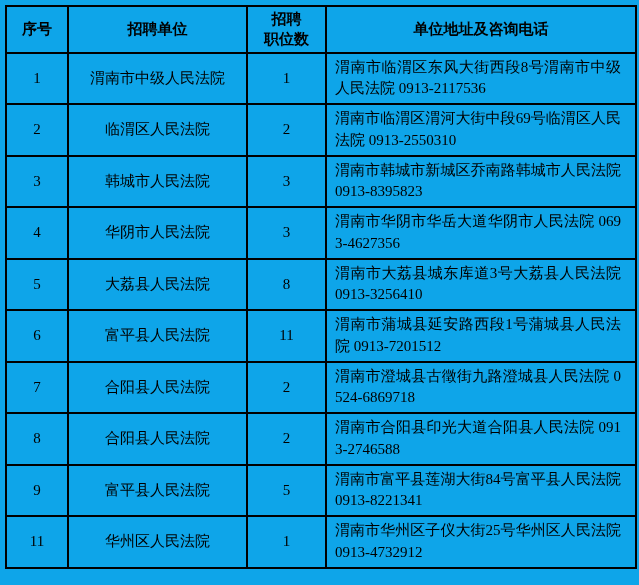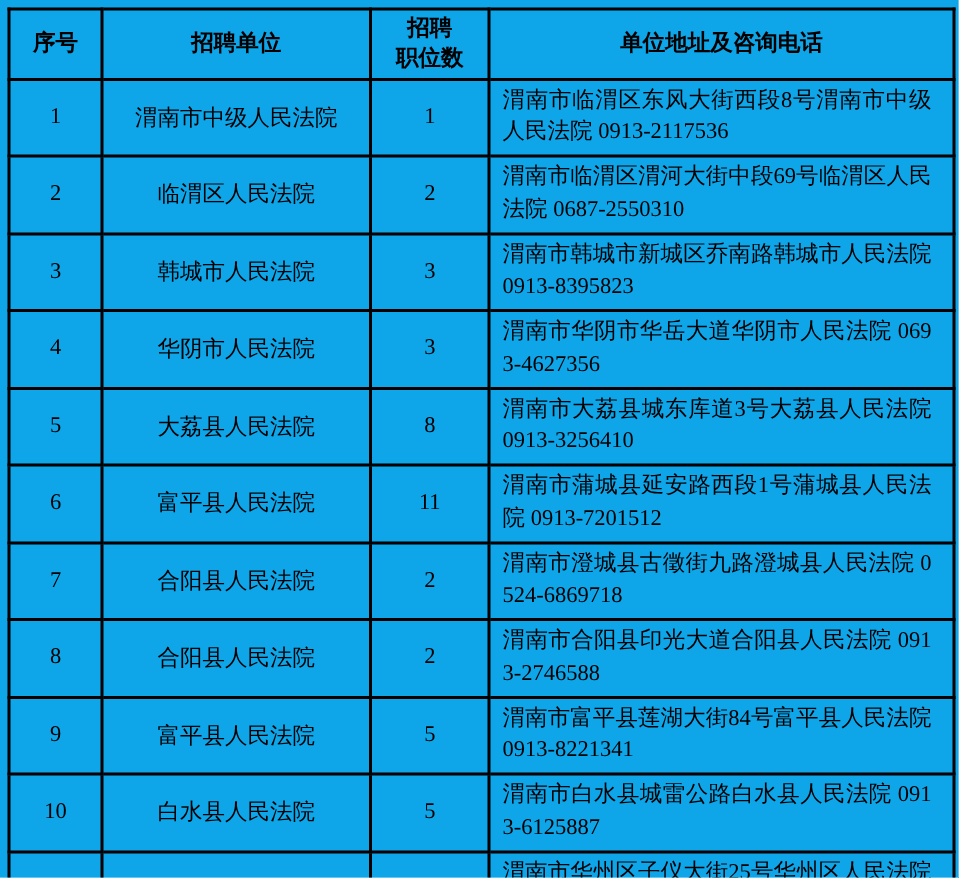--- a/index.html
+++ b/index.html
@@ -88,21 +88,21 @@
           <td class="c-no">1</td>
           <td class="c-unit">渭南市中级人民法院</td>
           <td class="c-pos">1</td>
           <td class="c-addr">渭南市临渭区东风大街西段8号渭南市中级人民法院 0913-2117536</td>
         </tr>
 
         <tr>
           <td class="c-no">2</td>
           <td class="c-unit">临渭区人民法院</td>
           <td class="c-pos">2</td>
-          <td class="c-addr">渭南市临渭区渭河大街中段69号临渭区人民法院 0687-2550310</td>
+          <td class="c-addr">渭南市临渭区渭河大街中段69号临渭区人民法院 0913-2550310</td>
         </tr>
 
         <tr>
           <td class="c-no">3</td>
           <td class="c-unit">韩城市人民法院</td>
           <td class="c-pos">3</td>
           <td class="c-addr">渭南市韩城市新城区乔南路韩城市人民法院 0913-8395823</td>
         </tr>
 
         <tr>
@@ -140,26 +140,20 @@
           <td class="c-addr">渭南市合阳县印光大道合阳县人民法院 0913-2746588</td>
         </tr>
 
         <tr>
           <td class="c-no">9</td>
           <td class="c-unit">富平县人民法院</td>
           <td class="c-pos">5</td>
           <td class="c-addr">渭南市富平县莲湖大街84号富平县人民法院 0913-8221341</td>
         </tr>
 
-        <tr>
-          <td class="c-no">10</td>
-          <td class="c-unit">白水县人民法院</td>
-          <td class="c-pos">5</td>
-          <td class="c-addr">渭南市白水县城雷公路白水县人民法院 0913-6125887</td>
-        </tr>
 
         <tr>
           <td class="c-no">11</td>
           <td class="c-unit">华州区人民法院</td>
           <td class="c-pos">1</td>
           <td class="c-addr">渭南市华州区子仪大街25号华州区人民法院 0913-4732912</td>
         </tr>
       </tbody>
   </table>
 </div>

